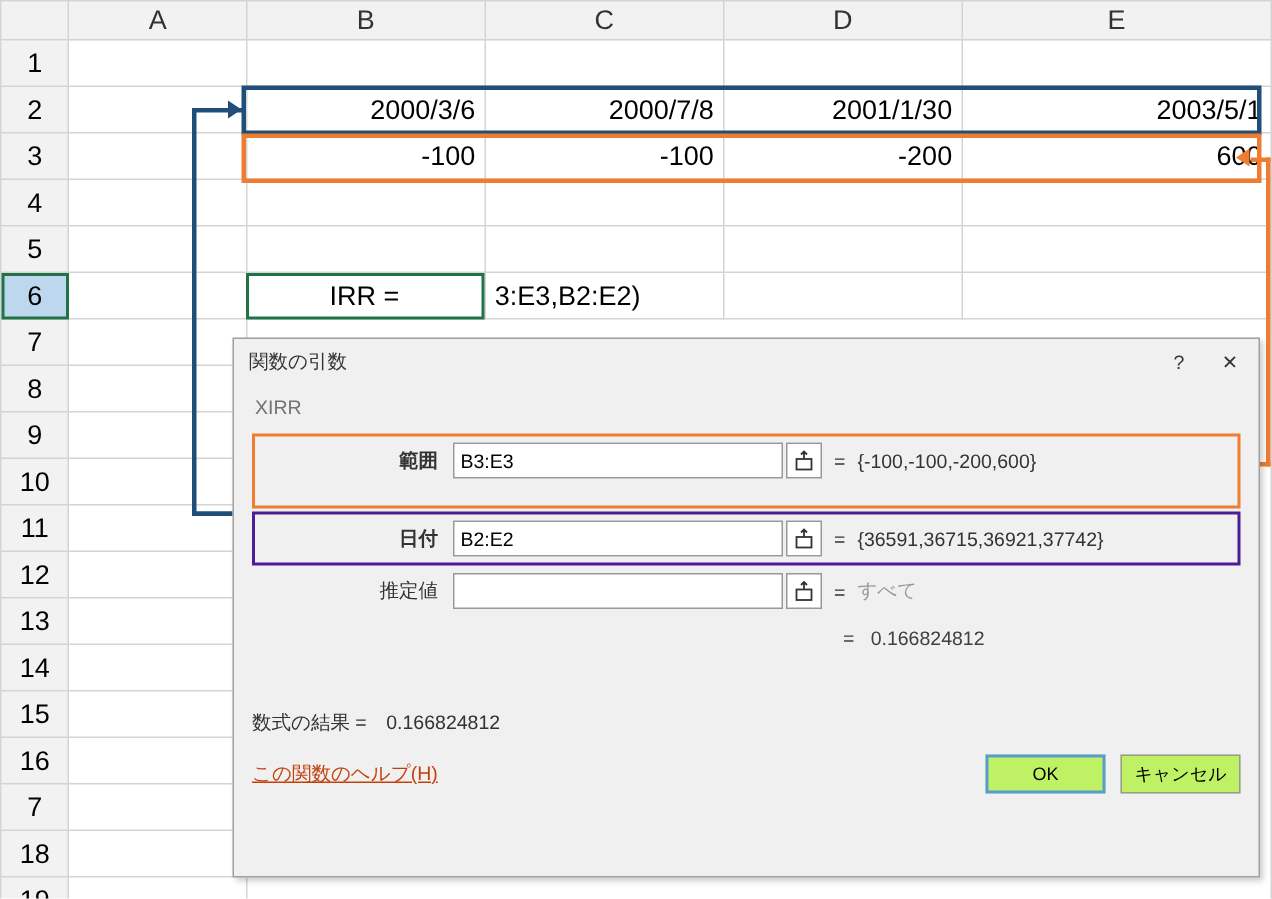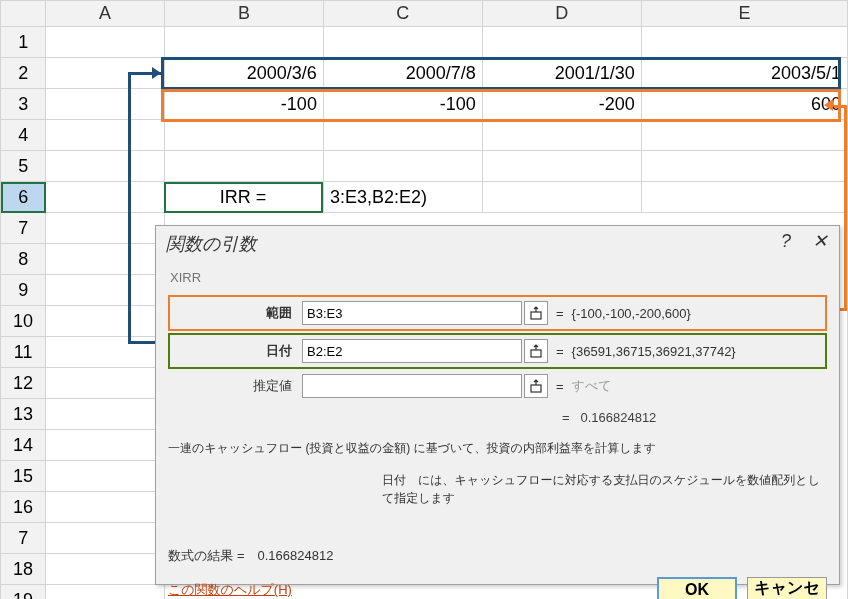--- a/index.html
+++ b/index.html
@@ -89,25 +89,24 @@
     top: 225px;
     width: 685px;
     height: 360px;
     background: #f0f0f0;
     border: 1px solid #a0a0a0;
     box-shadow: 2px 2px 4px rgba(0,0,0,0.2);
   }
   .dialog-title {
     display: flex;
     justify-content: space-between;
-    align-items: flex-start;
+    align-items: center;
     padding: 6px 10px;
-    font-size: 18px;
-    color: #333;
-    font-style: italic;
+    font-size: 13px;
+    color: #333;
   }
   .dialog-title .title-right {
     display: flex;
     gap: 16px;
     align-items: center;
   }
   .help-icon, .close-icon {
     width: 18px;
     height: 18px;
     display: inline-flex;
@@ -164,21 +163,21 @@
     font-size: 13px;
     color: #333;
   }
   .arg-val.muted { color: #999; }
   .hl-wrap-orange {
     border: 2px solid #ed7d31;
     padding: 1px 2px;
     margin-bottom: 2px;
   }
   .hl-wrap-blue {
-    border: 2px solid #4d7c0f;
+    border: 2px solid #4c1d95;
     padding: 1px 2px;
     margin-bottom: 2px;
   }
   .result-eq {
     text-align: left;
     padding-left: 394px;
     font-size: 13px;
     margin-top: 8px;
     color: #404040;
   }
@@ -207,24 +206,23 @@
     color: #c2410c;
     text-decoration: underline;
     font-size: 13px;
     cursor: pointer;
   }
   .btns { display: flex; gap: 10px; }
   .btn {
     width: 80px;
     height: 26px;
     border: 1px solid #999;
-    background: #fef9c3;
-    font-size: 16px;
+    background: #bef264;
+    font-size: 12px;
     cursor: pointer;
-    font-weight: bold;
   }
   .btn.primary {
     border: 2px solid #5b9bd5;
   }
 </style>
 </head>
 <body>
 
 <table class="grid">
   <colgroup>
@@ -364,21 +362,21 @@
     <span>関数の引数</span>
     <span class="title-right">
       <span class="help-icon">?</span>
       <span class="close-icon">✕</span>
     </span>
   </div>
   <div class="dialog-body">
     <div class="func-name">XIRR</div>
 
     <div class="hl-wrap-orange">
-      <div class="arg-row" style="margin-bottom:0;">
+      <div class="arg-row" style="margin-bottom:14px;">
         <div class="arg-label bold">範囲</div>
         <input class="arg-input" value="B3:E3" style="">
         <span class="arg-picker">
           <svg viewBox="0 0 12 14">
               <rect x="1" y="6" width="10" height="7" fill="none" stroke="#333" stroke-width="1.2"></rect>
               <path d="M6 1 L6 6 M4 3 L6 1 L8 3" fill="none" stroke="#333" stroke-width="1.2"></path>
             </svg>
         </span>
         <span class="arg-eq">=</span>
         <span class="arg-val">{-100,-100,-200,600}</span>
@@ -411,24 +409,20 @@
       </span>
       <span class="arg-eq">=</span>
       <span class="arg-val muted">すべて</span>
     </div>
 
     <div class="result-eq">
       <span>=</span>&nbsp;&nbsp;
       <span>0.166824812</span>
     </div>
 
-    <div class="desc">
-      <div>一連のキャッシュフロー (投資と収益の金額) に基づいて、投資の内部利益率を計算します</div>
-      <div class="line2">日付　には、キャッシュフローに対応する支払日のスケジュールを数値配列として指定します</div>
-    </div>
 
     <div class="result-line">数式の結果 =　0.166824812</div>
 
     <div class="dialog-footer">
       <span class="help-link">この関数のヘルプ(H)</span>
       <div class="btns">
         <button class="btn primary">OK</button>
         <button class="btn">キャンセル</button>
       </div>
     </div>

